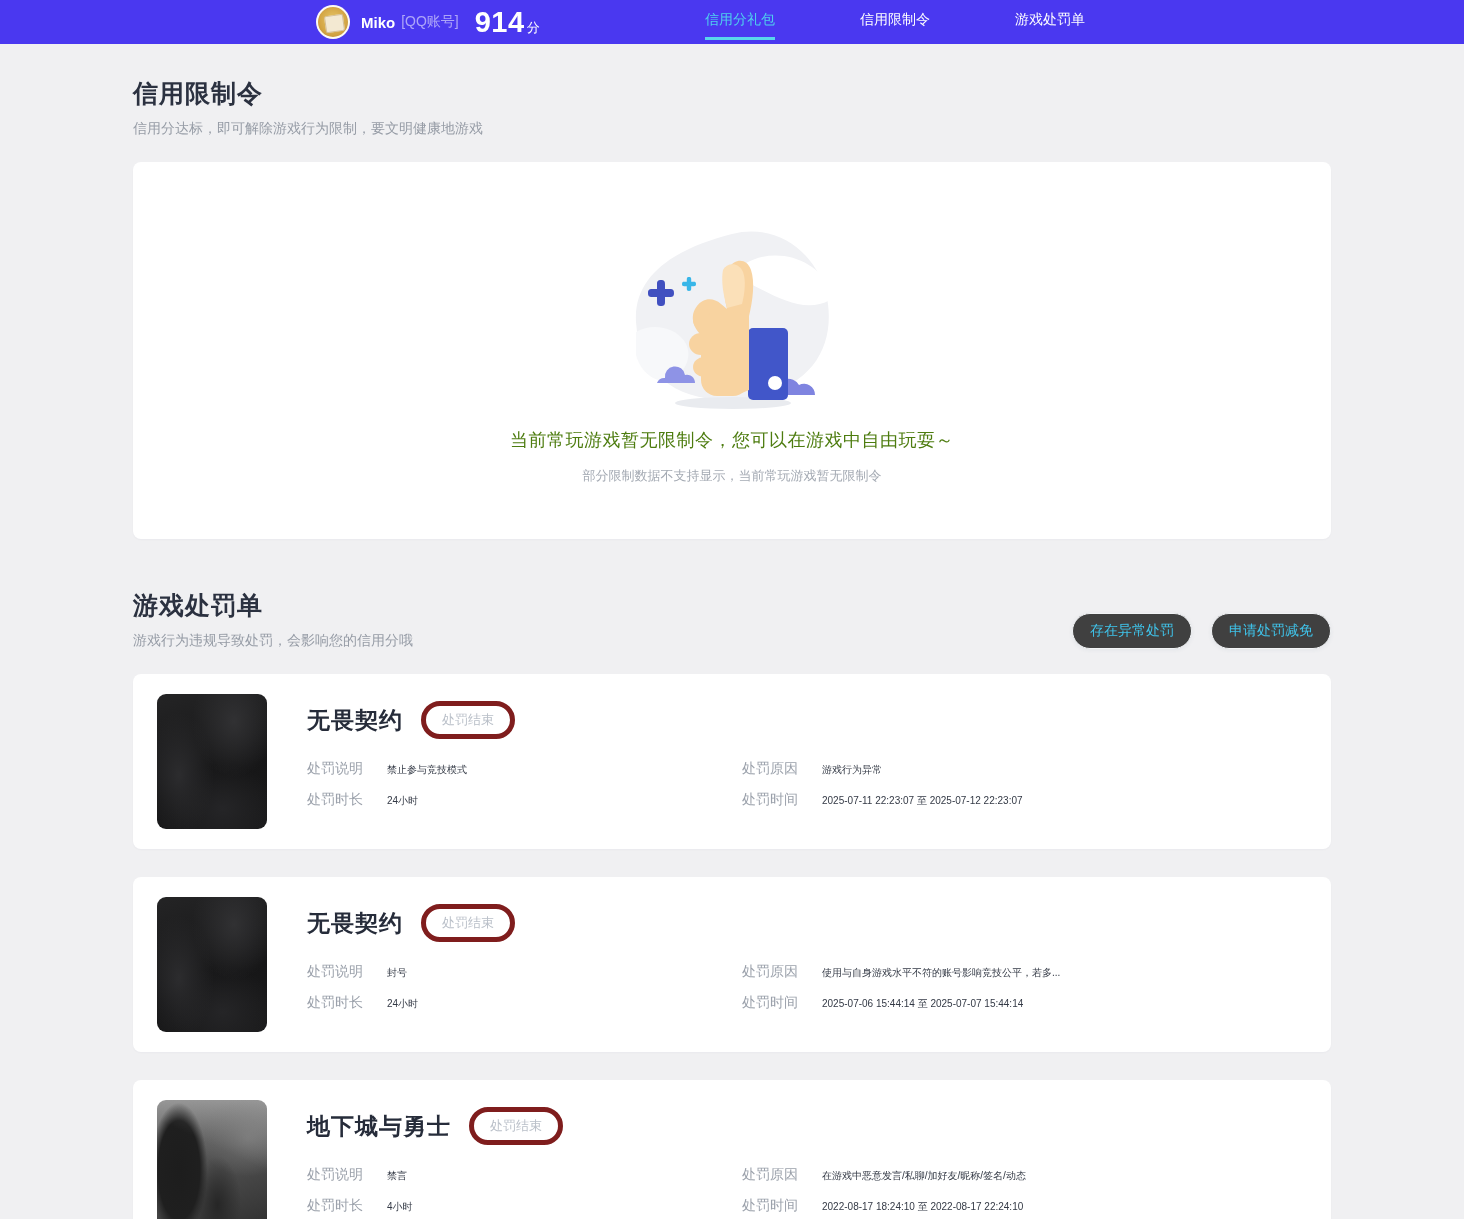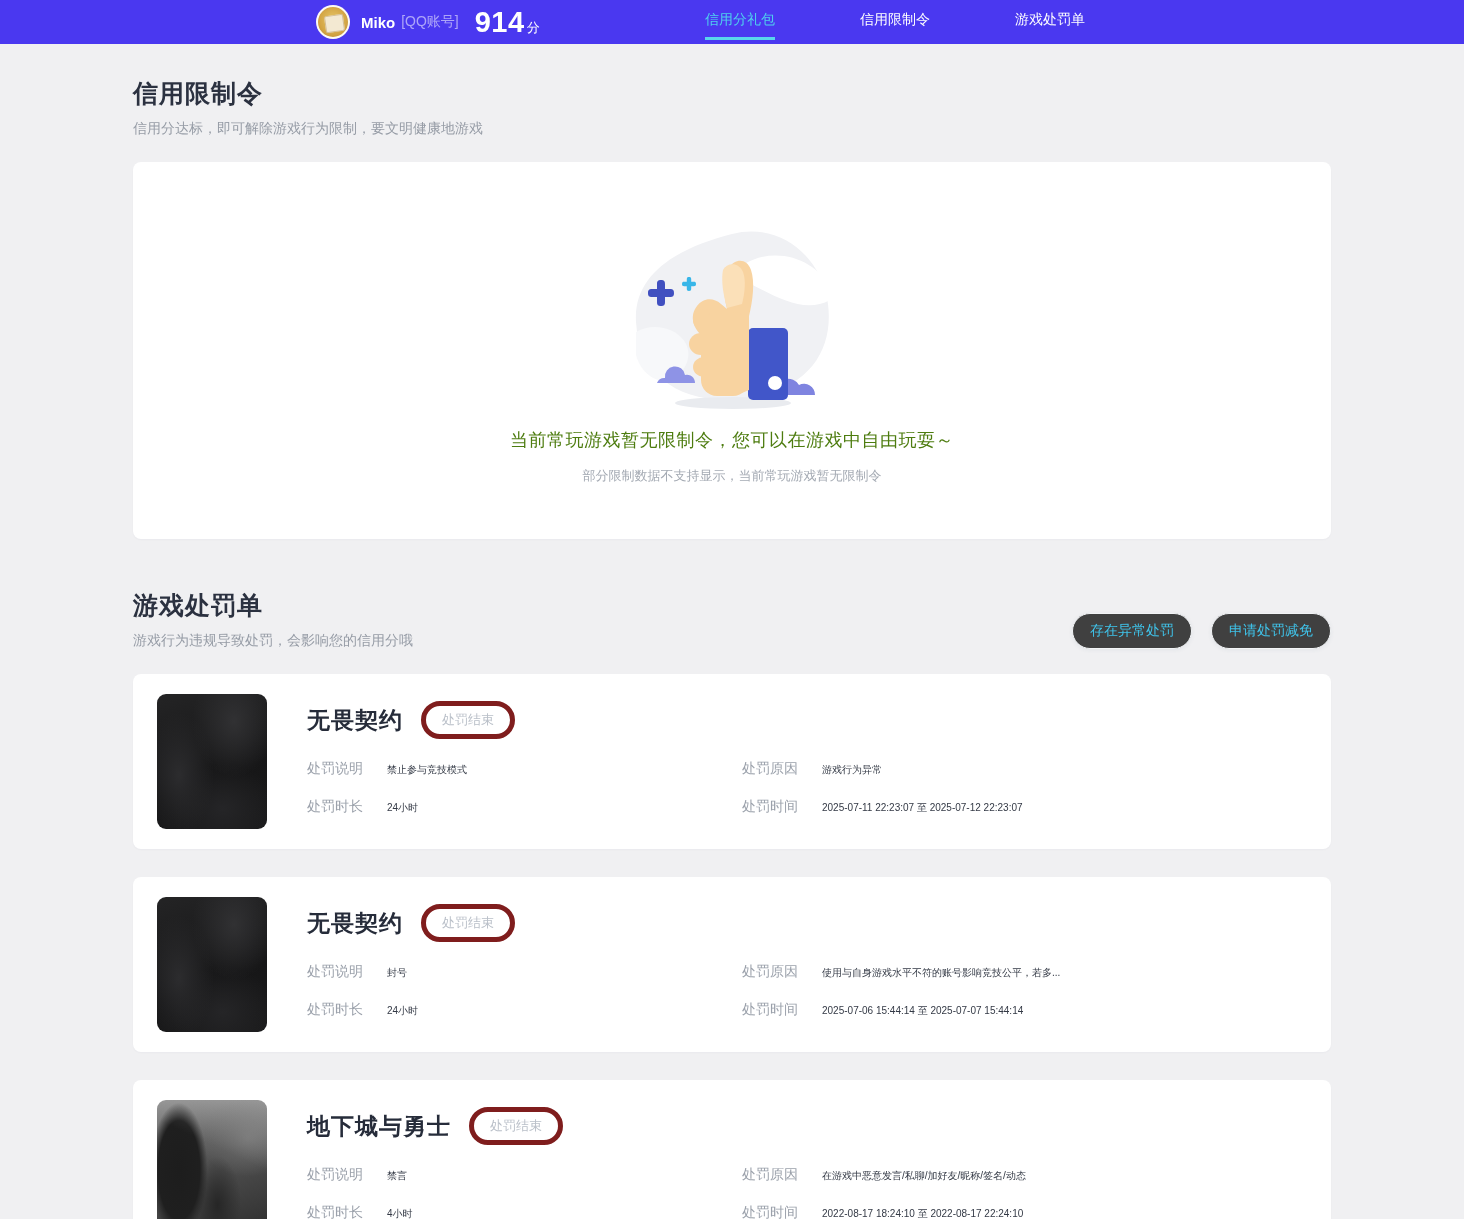--- a/index.html
+++ b/index.html
@@ -69,21 +69,21 @@
         radial-gradient(34px 70px at 55% 78%, #262626 0%, rgba(40,40,40,0) 70%),
         radial-gradient(60px 50px at 82% 28%, #6f6f6f 0%, rgba(111,111,111,0) 78%),
         linear-gradient(160deg, #8f8f8f 0%, #525252 45%, #2d2d2d 100%);
   }
   .card-body { margin-left:40px; flex:1; padding-top:7px; }
   .card-title-row { display:flex; align-items:center; }
   .game-title { font-size:23px; font-weight:bold; color:#262c3a; letter-spacing:1px; }
   .status-badge { margin-left:18px; font-size:13px; color:#b9bfc8; border:5px solid #7f1d1d;
                   border-radius:999px; padding:5px 16px; }
   .info-grid { margin-top:21px; display:grid; grid-template-columns:435px 1fr; grid-auto-rows:auto;
-               row-gap:20px; }
+               row-gap:13px; }
   .info-cell { display:flex; align-items:baseline; }
   .info-label { font-size:14px; color:#9ba1ab; flex:0 0 auto; width:58px; }
   .info-value { font-size:10px; color:#333945; margin-left:22px; }
 </style>
 </head>
 <body>
 
 <div class="header">
   <div class="user-cluster">
     <div class="avatar"></div>

